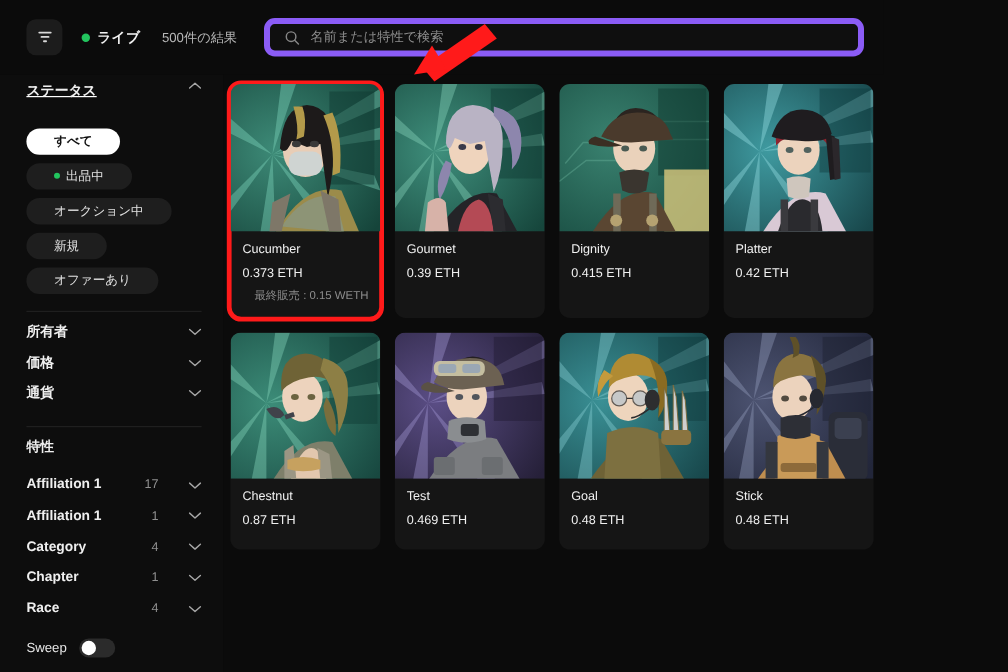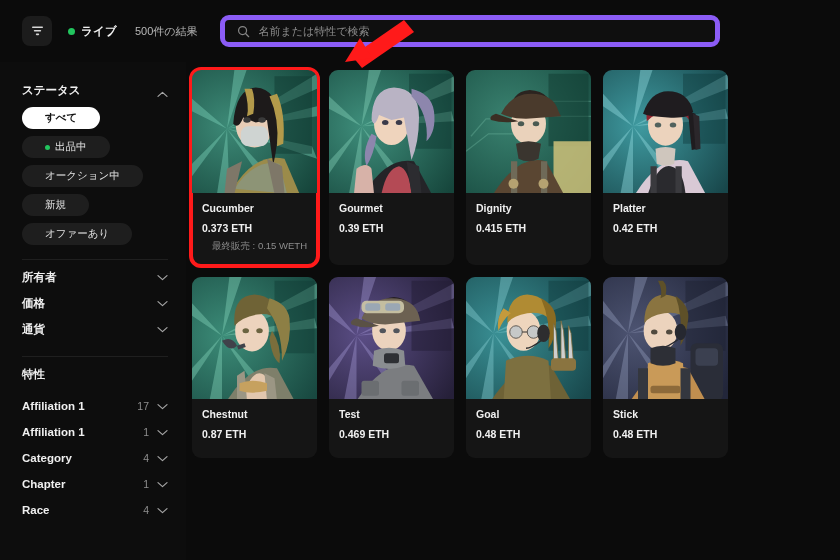--- a/index.html
+++ b/index.html
@@ -51,41 +51,41 @@
   
   .sidebar {
     width: 186px; flex: 0 0 186px;
     background: #0d0d0d;
     padding: 6px 18px 0 22px;
     display: flex; flex-direction: column;
     overflow: hidden;
     position: relative;
   }
   .sec-head {
-    display: flex; align-items: flex-end; justify-content: space-between;
-    height: 30px; cursor: pointer;
+    display: flex; align-items: flex-start; justify-content: space-between;
+    height: 30px; cursor: pointer; text-decoration: underline;
   }
   .sec-title { font-size: 11.5px; font-weight: bold; color: #efefef; }
   .chev { width: 11px; height: 7px; flex: 0 0 auto; }
   .chips { display: flex; flex-wrap: wrap; gap: 7px; margin-top: 9px; }
   .chip {
     height: 22px; border-radius: 11px; padding: 0 23px;
     display: inline-flex; align-items: center; gap: 5px;
     font-size: 10.5px; background: #1e1e1e; color: #e2e2e2;
     cursor: pointer; white-space: nowrap;
   }
   .chip.active { background: #fff; color: #111; font-weight: bold; }
   .chip-dot { width: 5px; height: 5px; border-radius: 50%; background: #22c55e; }
   .divider { height: 1px; background: #1f1f1f; margin: 14px 0 4px; }
   .row-item {
     display: flex; align-items: center; justify-content: space-between;
     height: 26px; cursor: pointer;
   }
   .row-left { font-size: 11.5px; font-weight: bold; color: #efefef; }
-  .row-right { display: flex; align-items: center; gap: 8px; }
+  .row-right { display: flex; align-items: center; gap: 25px; }
   .row-count { font-size: 10.5px; color: #8f8f8f; }
   .traits-head { font-size: 11.5px; font-weight: bold; color: #efefef; height: 26px; display:flex; align-items:center; }
   .sidebar-spacer { flex: 1 1 auto; }
   .sweep-row { display: flex; align-items: center; gap: 10px; height: 40px; flex: 0 0 40px; }
   .sweep-label { font-size: 11px; color: #e6e6e6; }
   .toggle {
     width: 30px; height: 16px; border-radius: 8px; background: #2b2b2b;
     display: flex; align-items: center; padding: 2px; cursor: pointer;
   }
   .toggle-knob { width: 12px; height: 12px; border-radius: 50%; background: #fff; }
@@ -102,22 +102,22 @@
     padding-right: 4px;
   }
   .card {
     background: #151515; border-radius: 9px; overflow: hidden;
     cursor: pointer; position: relative;
   }
   .card.selected { outline: 4px solid #ff1a1a; outline-offset: -1px; border-radius: 9px; }
   .thumb { width: 100%; aspect-ratio: 1 / 0.98; position: relative; overflow: hidden; }
   .thumb svg { position: absolute; inset: 0; width: 100%; height: 100%; display: block; }
   .meta { padding: 9px 10px 12px; }
-  .card-name { font-size: 10.5px; font-weight: bold; color: #f0f0f0; margin-bottom: 8px; }
-  .card-price { font-size: 10.5px; font-weight: bold; color: #f0f0f0; }
+  .card-name { font-size: 10.5px; font-weight: normal; color: #f0f0f0; margin-bottom: 8px; }
+  .card-price { font-size: 10.5px; font-weight: normal; color: #f0f0f0; }
   .card-last { font-size: 9.5px; color: #8d8d8d; margin-top: 6px; text-align: right; }
 
   
   .annot { position: absolute; left: 0; top: 0; width: 840px; height: 560px; pointer-events: none; }
 </style>
 </head>
 <body>
 
 <div id="app">
 
@@ -245,20 +245,26 @@
         <div class="row-right">
           <span class="row-count">4</span>
           <svg class="chev" viewBox="0 0 11 7">
             <polyline points="1,1.6 5.5,5.6 10,1.6" fill="none" stroke="#a6a6a6" stroke-width="1.2" stroke-linecap="round" stroke-linejoin="round"></polyline>
           </svg>
         </div>
       </div>
 
       <div class="sidebar-spacer"></div>
 
+      <div class="sweep-row">
+        <span class="sweep-label">Sweep</span>
+        <div class="toggle">
+          <span class="toggle-knob"></span>
+        </div>
+      </div>
     </div>
 
     <div class="grid-area">
       <div class="grid">
 
         <div class="card selected">
           <div class="thumb">
             <svg viewBox="0 0 100 100" preserveAspectRatio="xMidYMid slice">
               <defs>
                   <radialGradient id="g1" cx="30%" cy="45%" r="85%">

